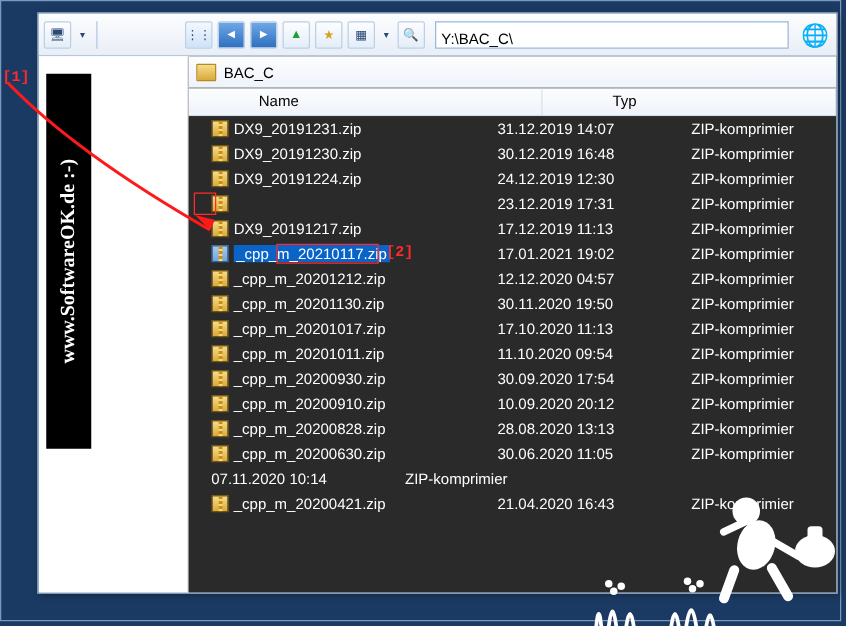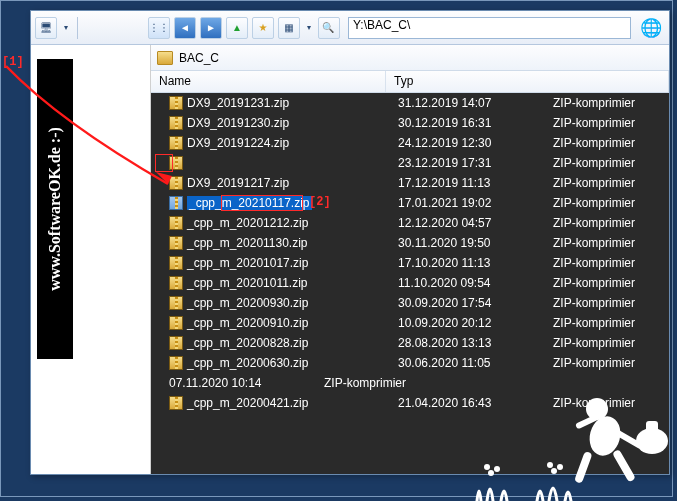--- a/index.html
+++ b/index.html
@@ -44,21 +44,21 @@
   .toolbar .sep { width: 1px; height: 22px; background: #b5c7de; margin: 0 2px; }
   .toolbar .dropdown-arrow {
     width: 10px; height: 22px; display: flex; align-items: center; justify-content: center;
     font-size: 8px; color: #2b4b75;
   }
   .pathbox {
     flex: 1;
     height: 22px;
     border: 1px solid #9bb7d6;
     background: #fff;
-    display: flex; align-items: flex-start;
+    display: flex; align-items: flex-end;
     padding: 0 4px;
     font-size: 12px;
     color: #000;
     margin-left: 4px;
   }
   .globe {
     width: 26px; height: 26px;
     margin-left: 4px;
     display: flex; align-items: center; justify-content: center;
     font-size: 18px;
@@ -119,20 +119,21 @@
     height: 22px;
     background: linear-gradient(#fdfdfe,#eef3fa);
     border-bottom: 1px solid #cfdbe9;
     display: flex;
     color: #000;
     font-size: 12px;
   }
   .headerrow .col {
     padding: 3px 8px;
     border-right: 1px solid #d8e2ee;
+    margin-left: 48px;
   }
   .col-name { width: 235px; }
   .col-date { width: 155px; }
   .col-type { flex: 1; }
   .filegrid {
     flex: 1;
     background: #2a2a2a;
     color: #fff;
     overflow: hidden;
     position: relative;
@@ -266,21 +267,21 @@
               <span class="fname">DX9_20191231.zip</span>
             </div>
             <div class="cell-date">31.12.2019 14:07</div>
             <div class="cell-type">ZIP-komprimier</div>
           </div>
           <div class="row">
             <div class="cell-name">
               <span class="zip-icon"></span>
               <span class="fname">DX9_20191230.zip</span>
             </div>
-            <div class="cell-date">30.12.2019 16:31</div>
+            <div class="cell-date">30.12.2019 16:48</div>
             <div class="cell-type">ZIP-komprimier</div>
           </div>
           <div class="row">
             <div class="cell-name">
               <span class="zip-icon"></span>
               <span class="fname">DX9_20191224.zip</span>
             </div>
             <div class="cell-date">24.12.2019 12:30</div>
             <div class="cell-type">ZIP-komprimier</div>
           </div>

